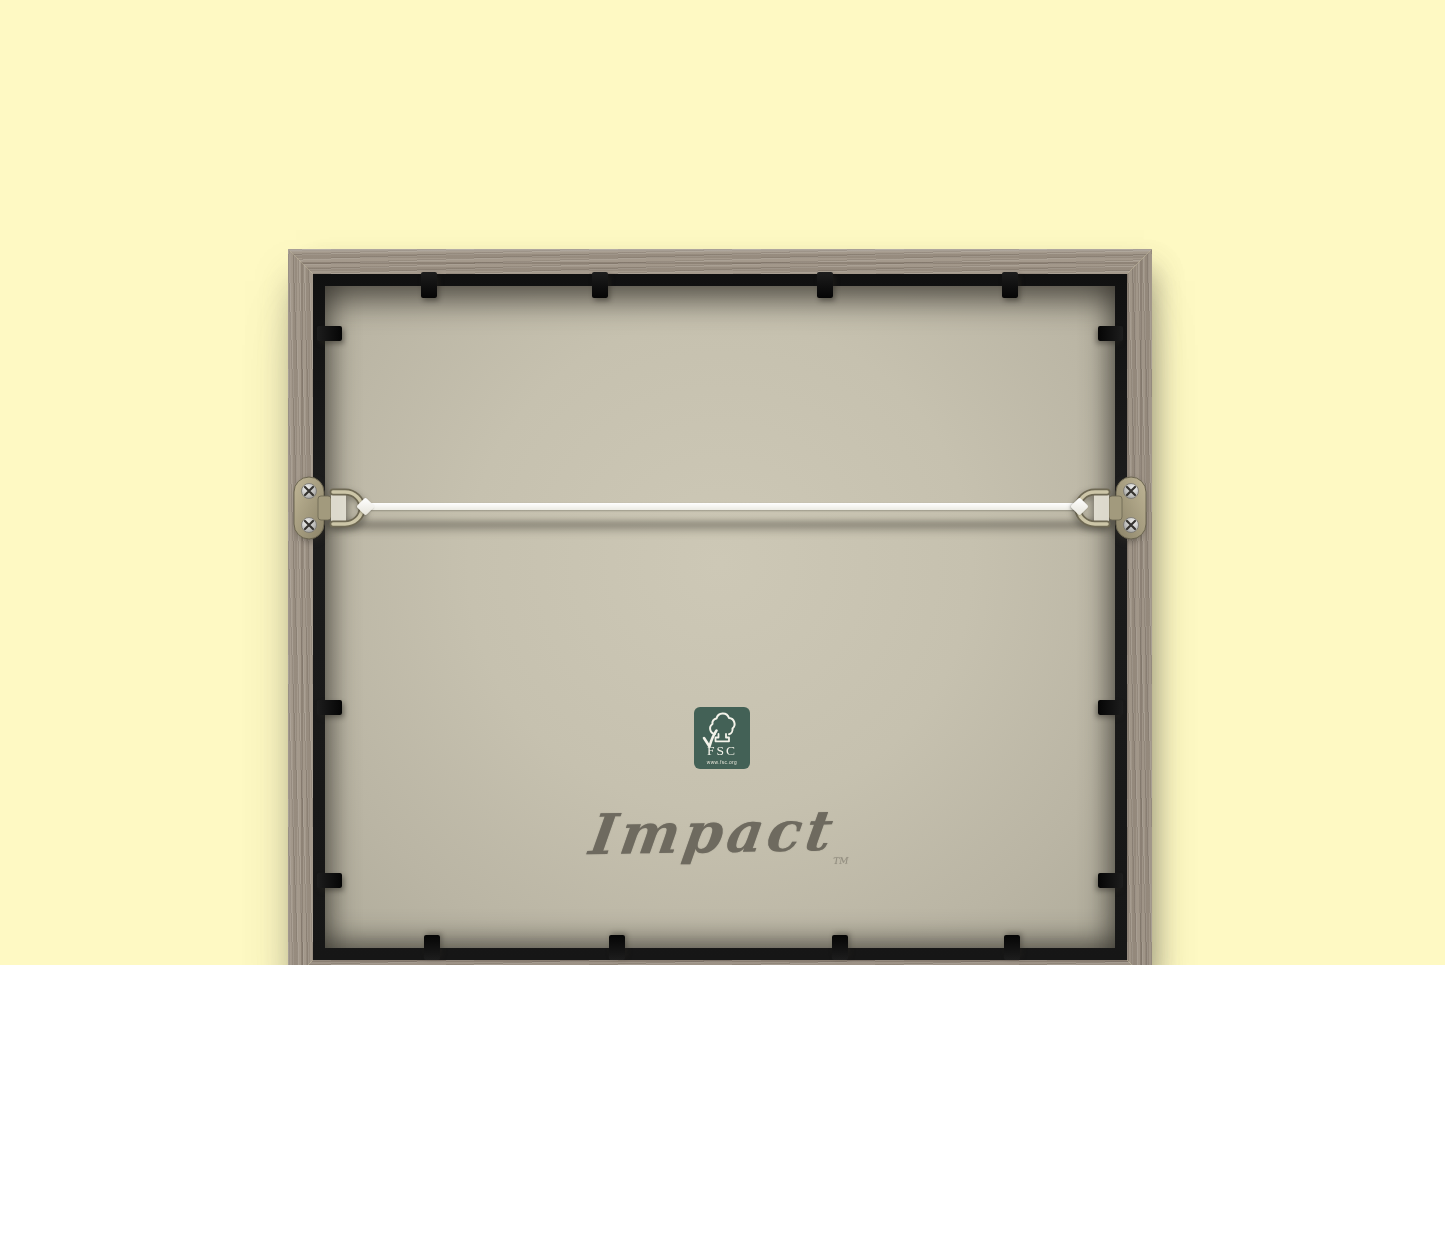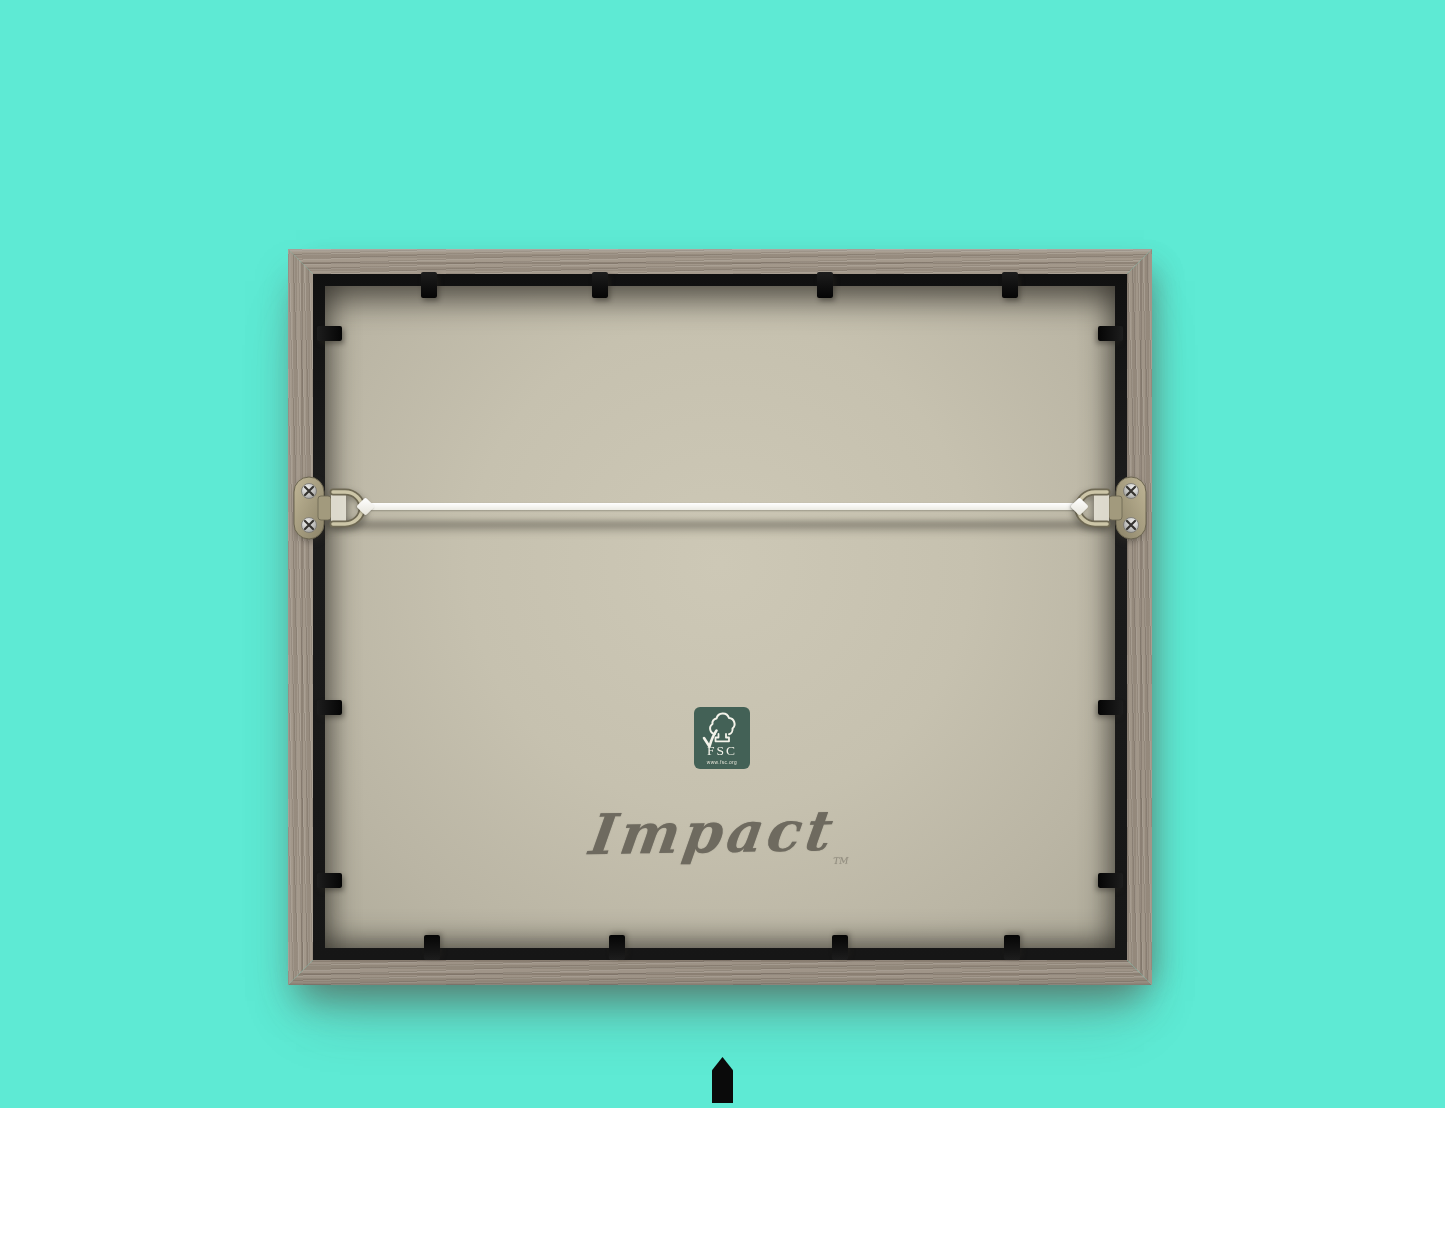--- a/index.html
+++ b/index.html
@@ -1,16 +1,16 @@
 <!DOCTYPE html>
 <html><head>
 <meta charset="utf-8">
 <style>
   html,body{margin:0;padding:0;background:#ffffff;}
-  .stage{position:relative;width:1445px;height:1108px;background:#5eead4;overflow:hidden;
+  .stage{position:relative;width:1445px;height:965px;background:#fef9c3;overflow:hidden;
          font-family:"Liberation Serif", serif;}
 
   
   .frame{position:absolute;left:288px;top:249px;width:864px;height:736px;
          box-shadow:0 24px 34px -8px rgba(82,79,72,0.50),
                     0 44px 60px -22px rgba(82,79,72,0.28),
                     16px 6px 26px -12px rgba(82,79,72,0.30);}
 
   .rail{position:absolute;background-color:#9b9083;}
   .rail-h{left:0;width:864px;height:25px;

